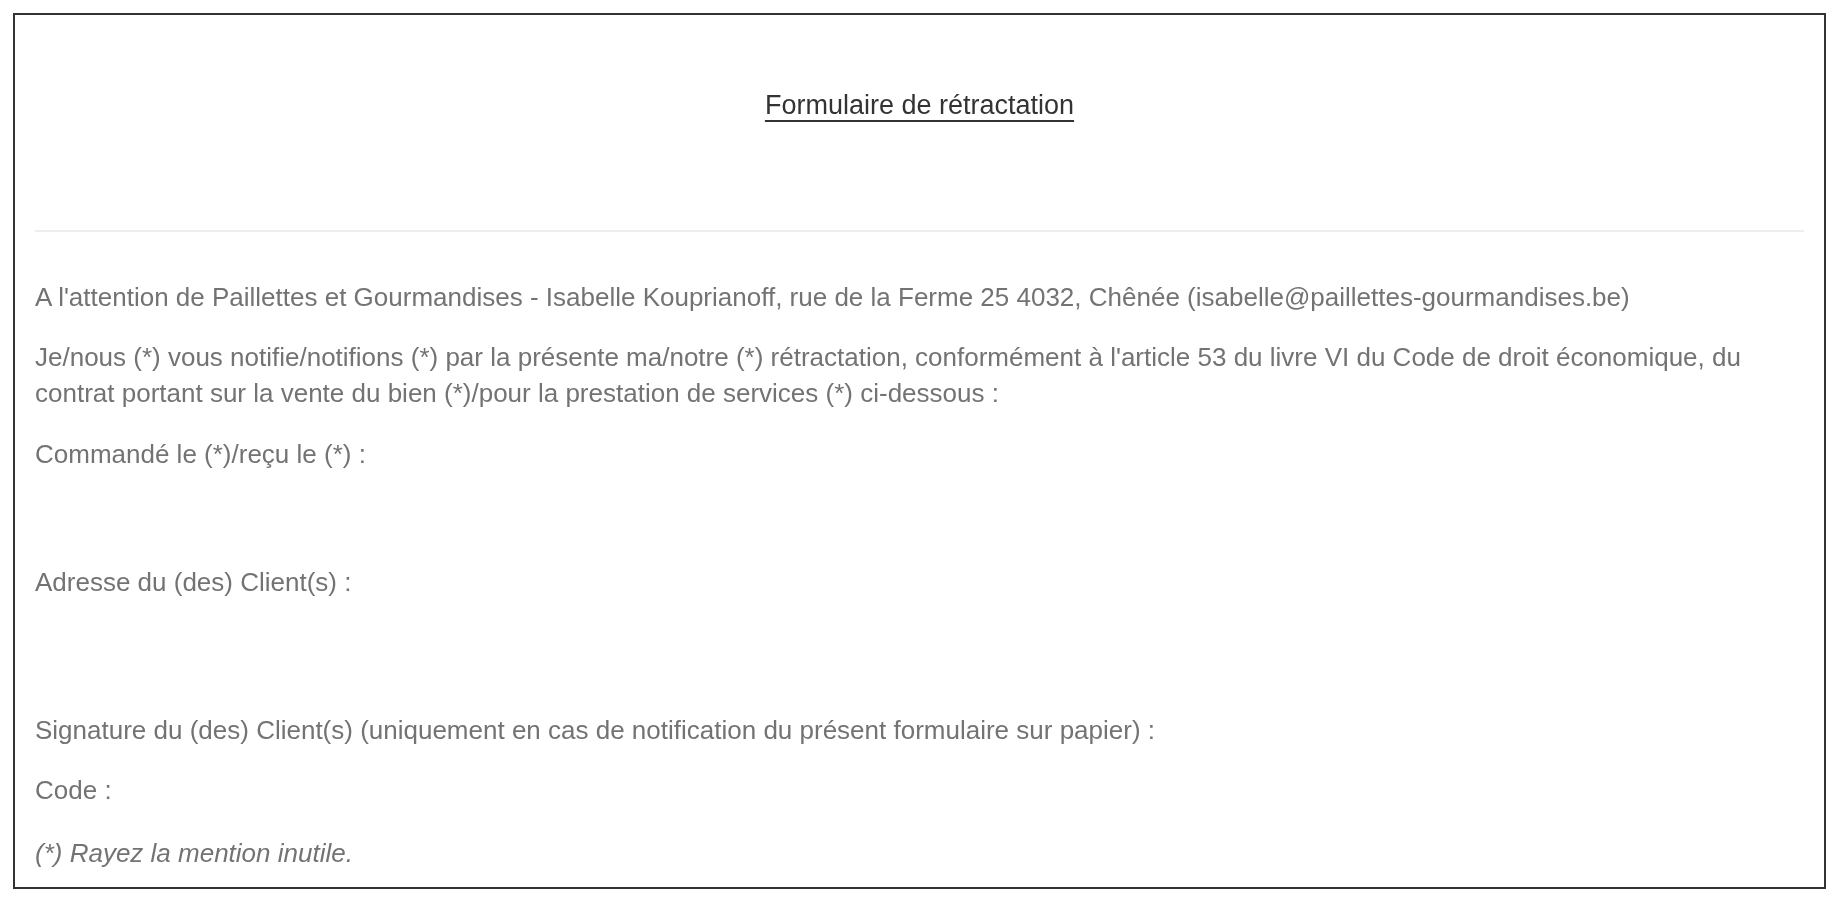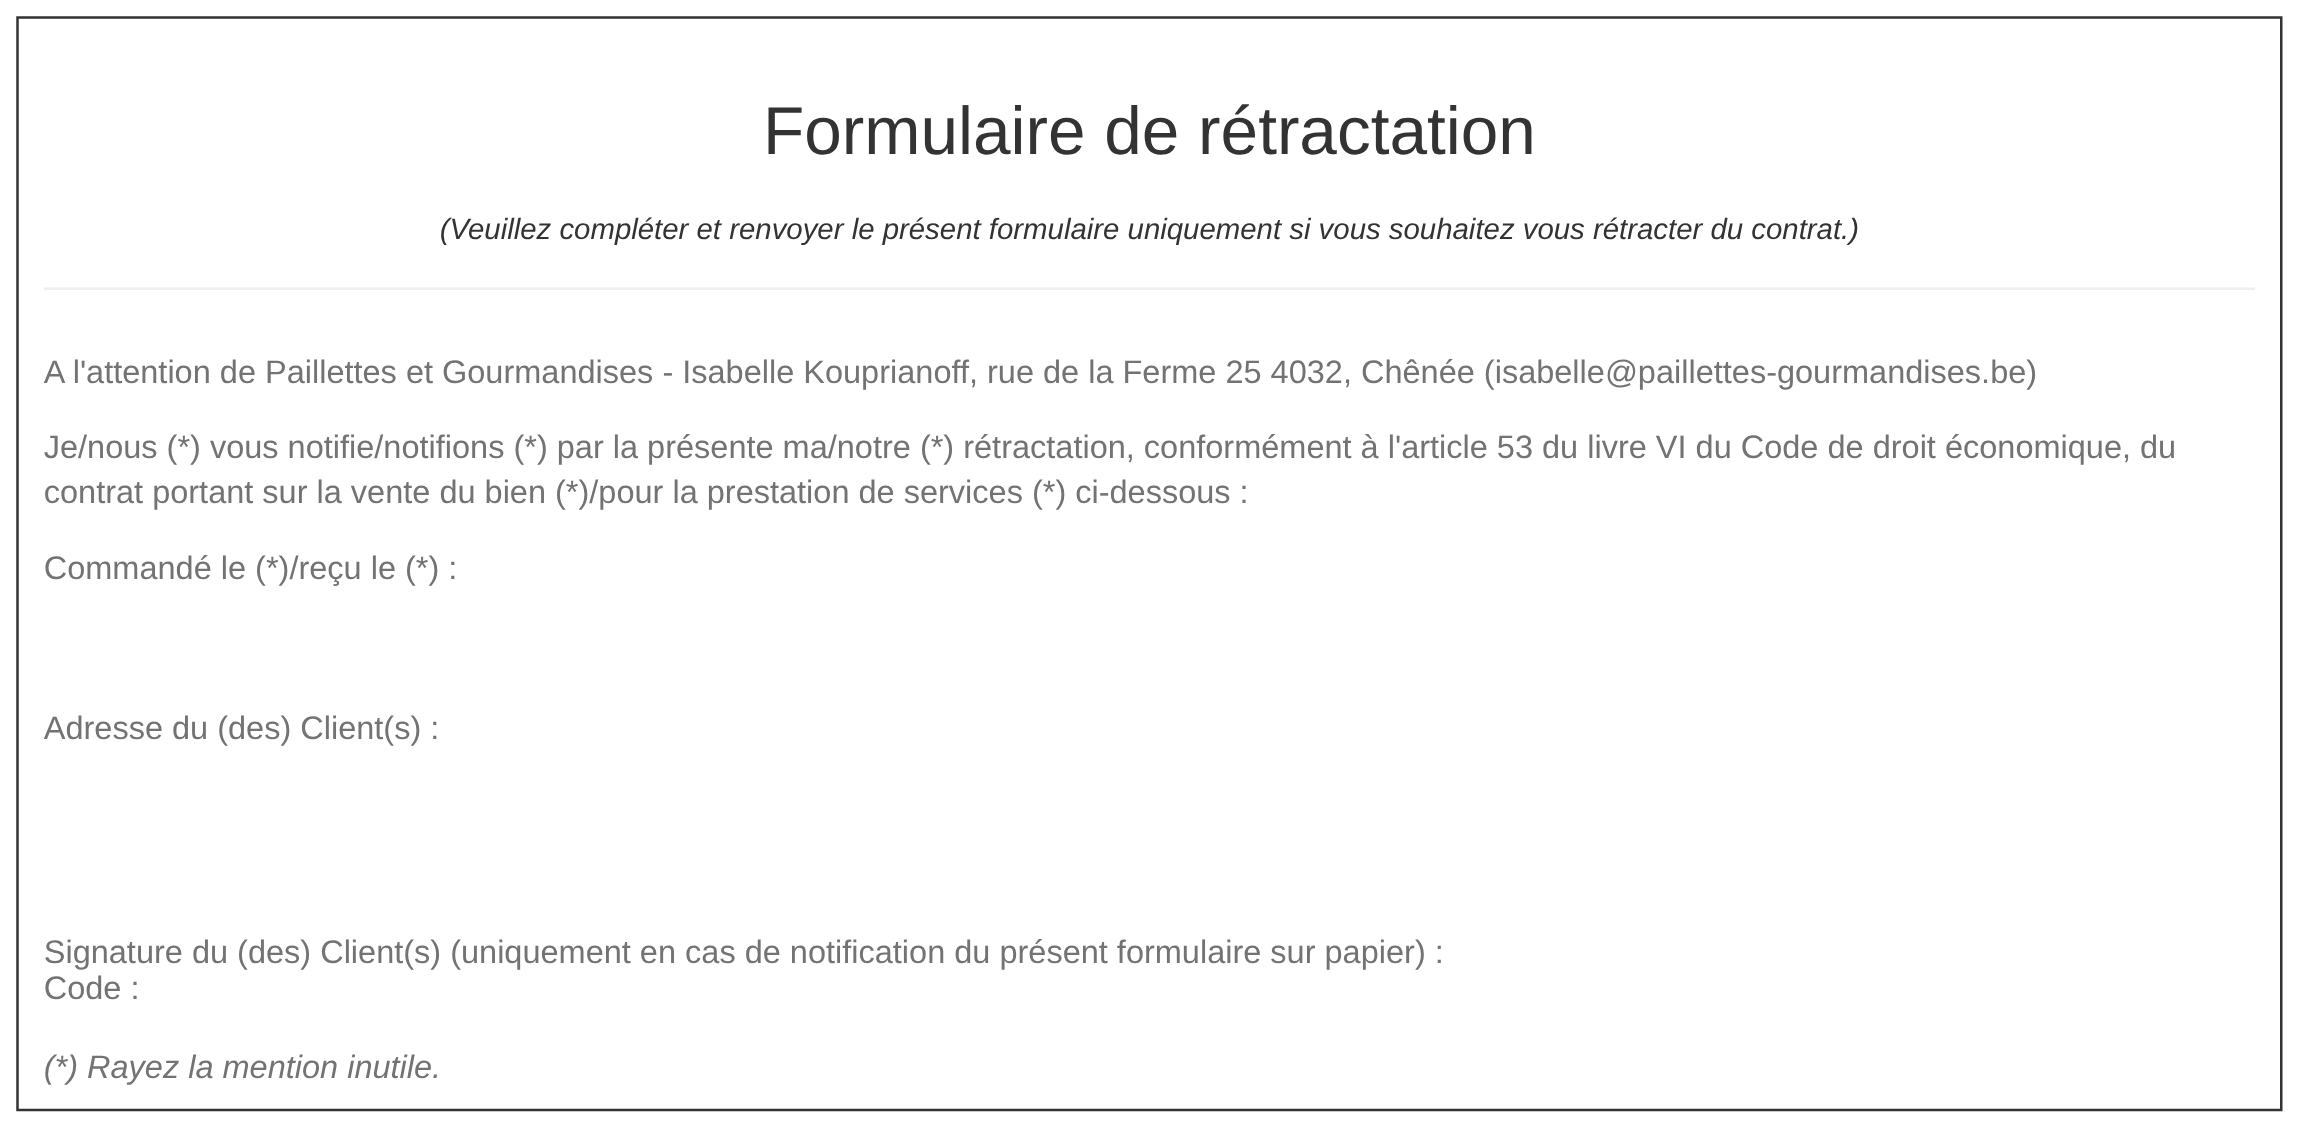--- a/index.html
+++ b/index.html
@@ -24,24 +24,25 @@
     border: 2px solid #333333;
     box-sizing: border-box;
     background: #ffffff;
   }
   .title {
     position: absolute;
     left: 0;
     right: 0;
     top: 66px;
     text-align: center;
-    font-size: 54px;
+    font-size: 27px;
     line-height: 48px;
     margin: 0;
     font-weight: normal;
+    text-decoration: underline;
     text-decoration-thickness: 2px;
     text-underline-offset: 6px;
     color: #333333;
   }
   .subtitle {
     position: absolute;
     left: 0;
     right: 0;
     top: 153px;
     text-align: center;
@@ -68,23 +69,22 @@
     margin: 0;
     color: #737373;
   }
   .italic { font-style: italic; }
 </style>
 </head>
 <body>
 
 <div class="form-box">
   <h1 class="title">Formulaire de rétractation</h1>
-  <p class="subtitle">(Veuillez compléter et renvoyer le présent formulaire uniquement si vous souhaitez vous rétracter du contrat.)</p>
   <div class="divider"></div>
 
   <p class="body-text" style="top:264px;">A l'attention de Paillettes et Gourmandises - Isabelle Kouprianoff, rue de la Ferme 25 4032, Chênée (isabelle@paillettes-gourmandises.be)</p>
   <p class="body-text" style="top:324px;">Je/nous (*) vous notifie/notifions (*) par la présente ma/notre (*) rétractation, conformément à l'article 53 du livre VI du Code de droit économique, du contrat portant sur la vente du bien (*)/pour la prestation de services (*) ci-dessous :</p>
   <p class="body-text" style="top:421px;">Commandé le (*)/reçu le (*) :</p>
   <p class="body-text" style="top:549px;">Adresse du (des) Client(s) :</p>
-  <p class="body-text" style="top:728px;">Signature du (des) Client(s) (uniquement en cas de notification du présent formulaire sur papier) :</p>
+  <p class="body-text" style="top:697px;">Signature du (des) Client(s) (uniquement en cas de notification du présent formulaire sur papier) :</p>
   <p class="body-text" style="top:757px;">Code :</p>
   <p class="body-text italic" style="top:820px;">(*) Rayez la mention inutile.</p>
 </div>
 
 </body></html>

